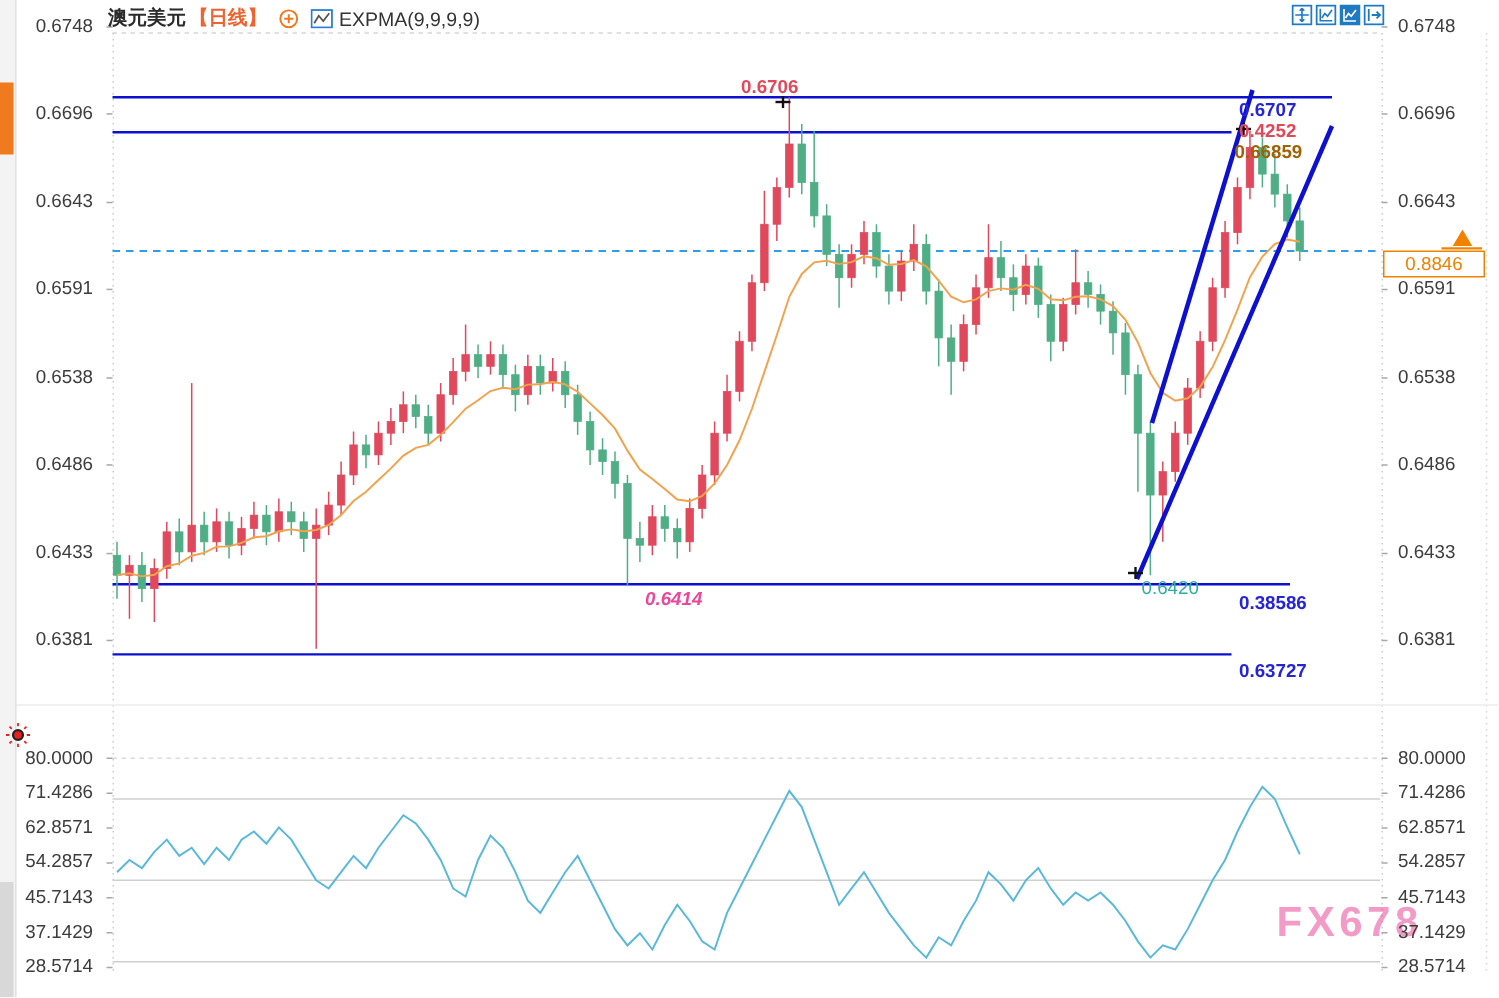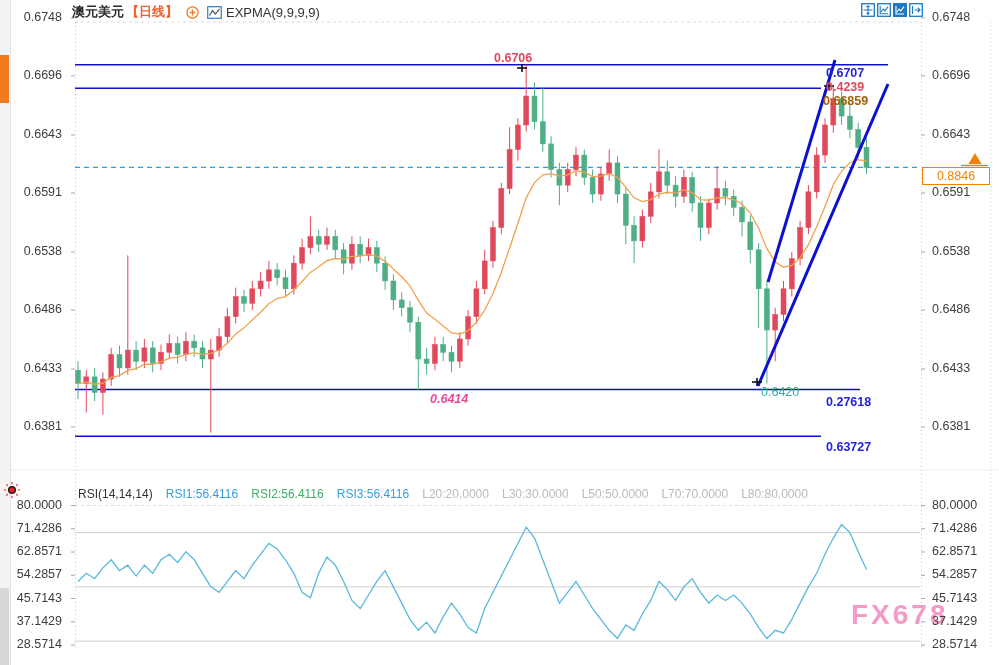--- a/index.html
+++ b/index.html
@@ -334,33 +334,20 @@
         </svg>
     </span>
     <span>
       <svg width="14" height="14" viewBox="0 0 14 14">
           <rect x="0.7" y="0.7" width="12.6" height="12.6" fill="#fff" stroke="#1f7ac4" stroke-width="1.3"></rect>
           <path d="M3.5 3v8M5.5 7h5M8.7 4.8L11 7l-2.3 2.2" stroke="#1f7ac4" stroke-width="1.2" fill="none"></path>
         </svg>
     </span>
   </div>
 
-  <div id="rsi-header">
-    <span style="color:#333;">RSI(14,14,14)</span>
-    <span id="rsi-values" style="display:flex;">
-        <span style="color: rgb(59, 154, 214);">RSI1:56.4116</span>
-        <span style="color: rgb(65, 171, 107);">RSI2:56.4116</span>
-        <span style="color: rgb(55, 159, 217);">RSI3:56.4116</span>
-        <span style="color: rgb(185, 185, 185);">L20:20.0000</span>
-        <span style="color: rgb(185, 185, 185);">L30:30.0000</span>
-        <span style="color: rgb(185, 185, 185);">L50:50.0000</span>
-        <span style="color: rgb(185, 185, 185);">L70:70.0000</span>
-        <span style="color: rgb(185, 185, 185);">L80:80.0000</span>
-      </span>
-  </div>
 
   <span id="alert">
     <svg width="16" height="16" viewBox="0 0 15 15">
         <circle cx="7.5" cy="7.5" r="3.1" fill="#e82020" stroke="#222" stroke-width="1.4"></circle>
         <path d="M13 7.5H15M0 7.5H2M7.5 0V2M7.5 13V15M11.4 3.6L12.8 2.2M3.6 3.6L2.2 2.2M11.4 11.4L12.8 12.8M3.6 11.4L2.2 12.8" stroke="#e82020" stroke-width="1.1"></path>
       </svg>
   </span>
 
   <div id="watermark">FX678</div>
 
@@ -391,22 +378,22 @@
       <div class="axis-label" style="left: 932px; top: 544.002px; color: rgb(61, 61, 61);">62.8571</div>
       <div class="axis-label left" style="left: 15px; top: 567.253px; color: rgb(61, 61, 61);">54.2857</div>
       <div class="axis-label" style="left: 932px; top: 567.253px; color: rgb(61, 61, 61);">54.2857</div>
       <div class="axis-label left" style="left: 15px; top: 590.503px; color: rgb(61, 61, 61);">45.7143</div>
       <div class="axis-label" style="left: 932px; top: 590.503px; color: rgb(61, 61, 61);">45.7143</div>
       <div class="axis-label left" style="left: 15px; top: 613.754px; color: rgb(61, 61, 61);">37.1429</div>
       <div class="axis-label" style="left: 932px; top: 613.754px; color: rgb(61, 61, 61);">37.1429</div>
       <div class="axis-label left" style="left: 15px; top: 637.005px; color: rgb(61, 61, 61);">28.5714</div>
       <div class="axis-label" style="left: 932px; top: 637.005px; color: rgb(61, 61, 61);">28.5714</div>
       <div class="axis-label price-note" style="left: 494px; top: 51px; color: rgb(224, 73, 92); font-weight: bold;">0.6706</div>
-      <div class="axis-label price-note" style="left: 826px; top: 80px; color: rgb(224, 73, 92); font-weight: bold;">0.4239</div>
-      <div class="axis-label price-note" style="left: 826px; top: 395px; color: rgb(37, 36, 216); font-weight: bold;">0.27618</div>
+      <div class="axis-label price-note" style="left: 826px; top: 80px; color: rgb(224, 73, 92); font-weight: bold;">0.4252</div>
+      <div class="axis-label price-note" style="left: 826px; top: 395px; color: rgb(37, 36, 216); font-weight: bold;">0.38586</div>
       <div class="axis-label price-note" style="left: 826px; top: 440px; color: rgb(37, 36, 216); font-weight: bold;">0.63727</div>
       <div class="axis-label price-note" style="left: 826px; top: 66px; color: rgb(37, 36, 216); font-weight: bold;">0.6707</div>
       <div class="axis-label price-note" style="left: 823px; top: 94px; color: #a16207; font-weight: bold;">0.66859</div>
       <div class="axis-label price-note" style="left: 430px; top: 392px; color: #ec4899; font-weight: bold; font-style: italic;">0.6414</div>
       <div class="axis-label price-note" style="left: 761px; top: 385px; color: rgb(47, 174, 158); font-weight: normal;">0.6420</div>
     </div>
 
 </div>
 
 </body></html>

